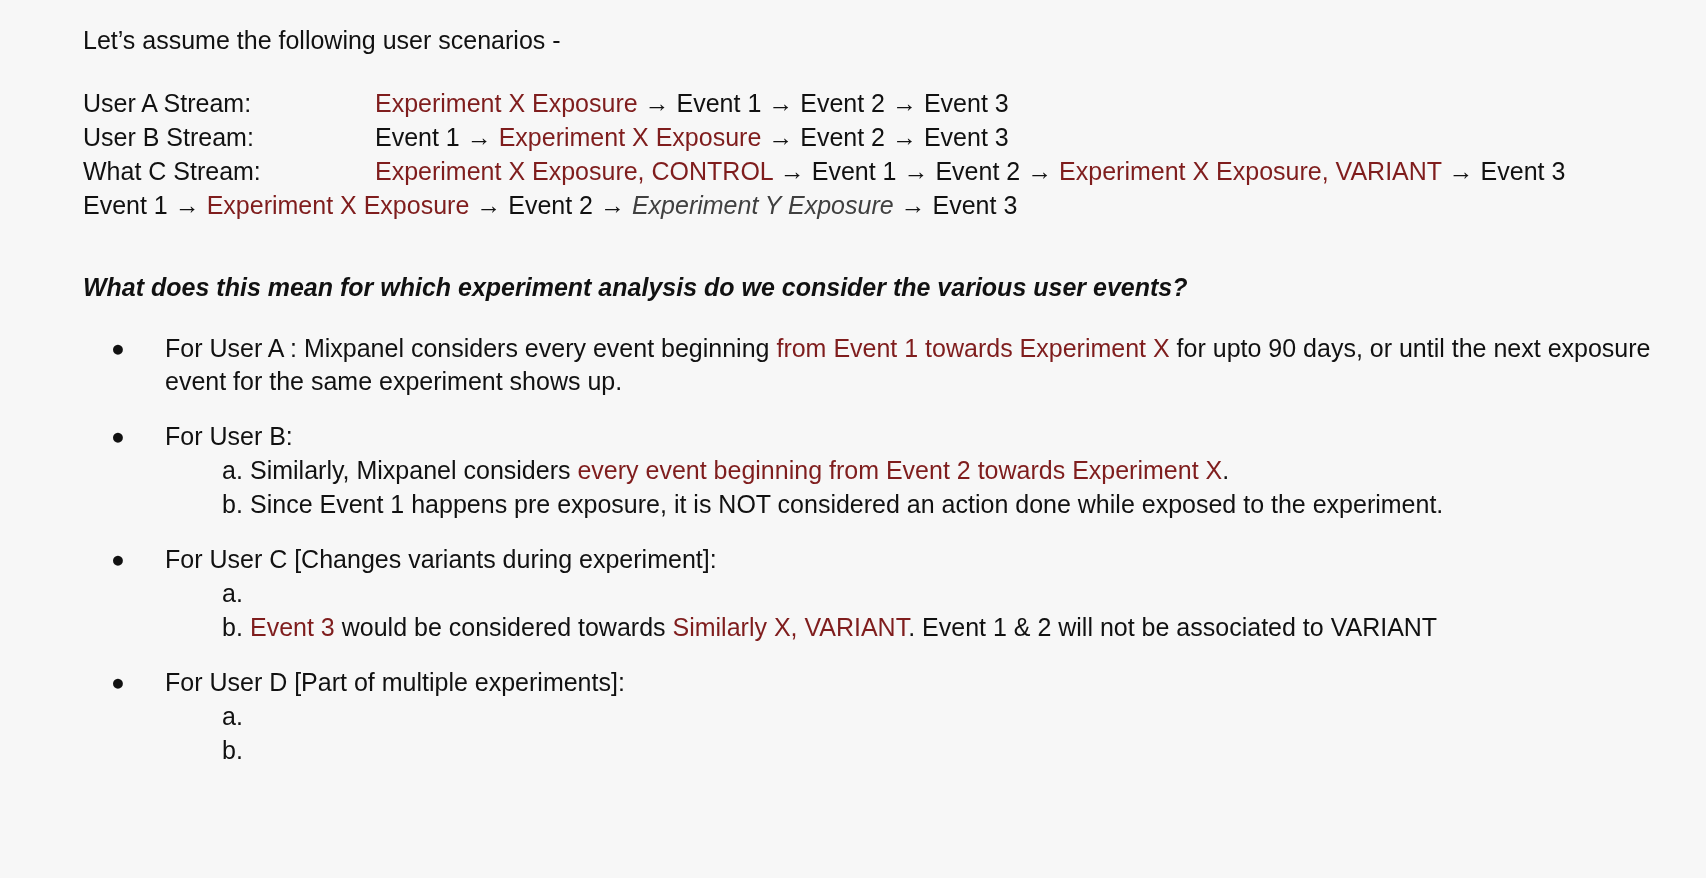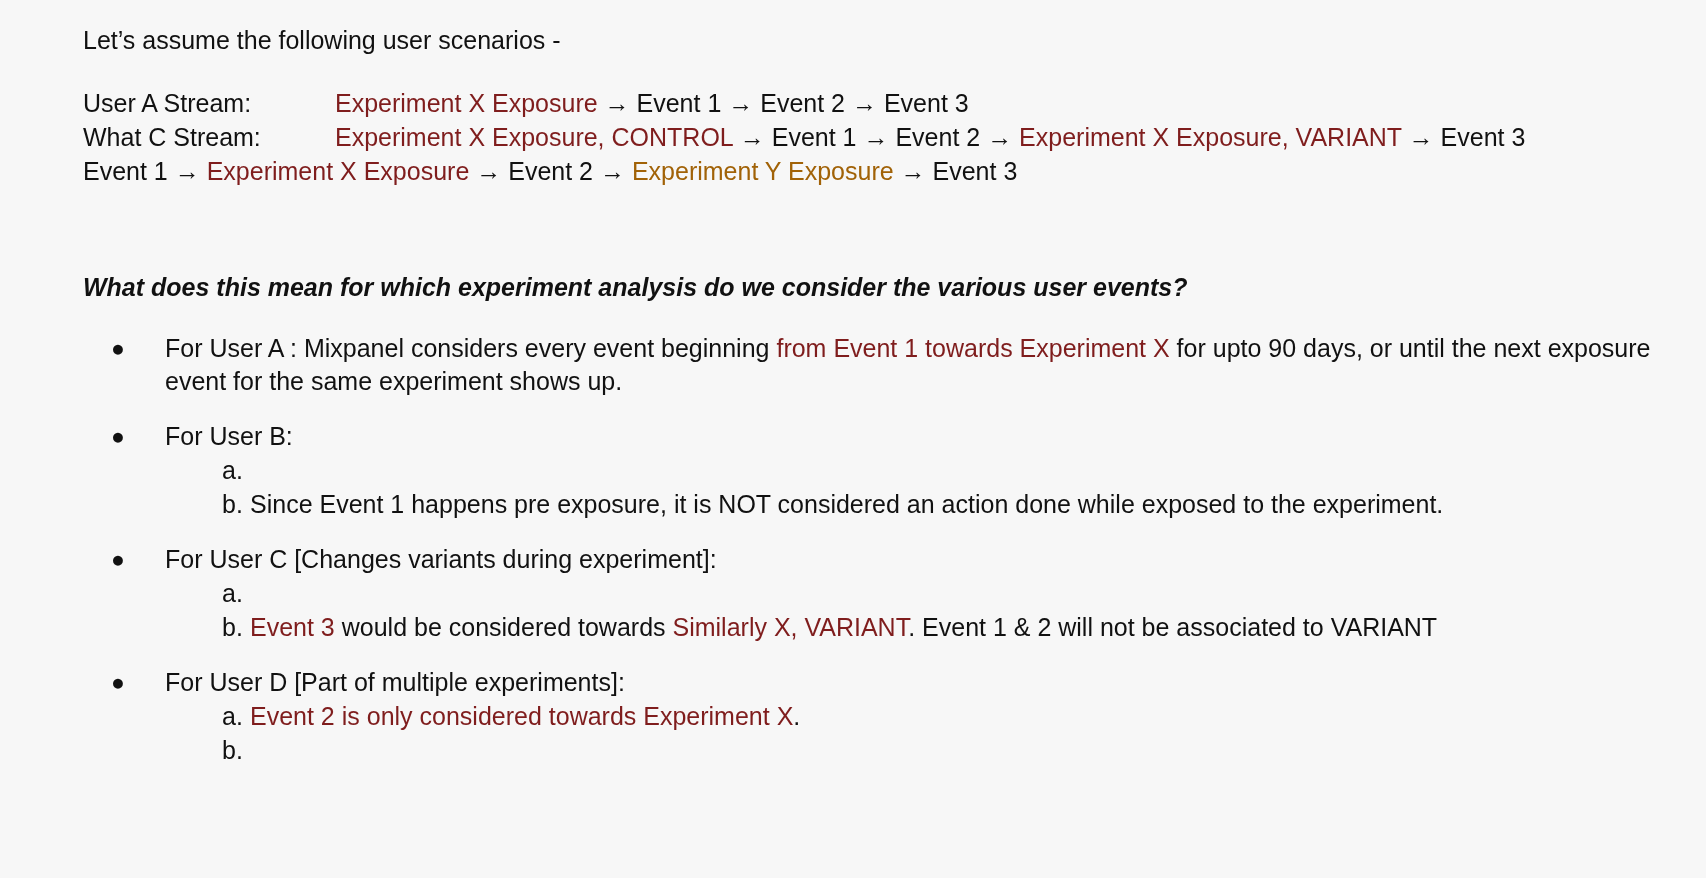--- a/index.html
+++ b/index.html
@@ -34,20 +34,21 @@
     position: absolute;
     left: 52px;
     top: 86px;
     font-size: 25px;
     line-height: 34px;
   }
   .stream-row {
     display: flex;
     align-items: baseline;
     white-space: nowrap;
+    gap: 40px;
   }
   .stream-label {
     width: 252px;
     flex: 0 0 252px;
   }
   .stream-body {
     white-space: nowrap;
   }
   .heading {
     position: absolute;
@@ -96,34 +97,38 @@
     width: 167px;
     padding-left: 139px;
     box-sizing: border-box;
     font-size: 25px;
     line-height: 33px;
   }
   .sub-text {
     flex: 1 1 auto;
   }
   .blue { color: #7f1d1d; }
-  .magenta { color: #a16207; }
+  .magenta { color: #404040; font-style: italic; }
   .blk { color: #111111; }
 </style>
 </head>
 <body>
 
 <div class="page">
 
   <div class="intro">Let’s assume the following user scenarios -</div>
 
   <div class="streams">
       <div class="stream-row">
         <div class="stream-label">User A Stream:</div>
         <div class="stream-body"><span class="blue">Experiment X Exposure</span><span class="blk"> → </span><span class="blk">Event 1</span><span class="blk"> → </span><span class="blk">Event 2</span><span class="blk"> → </span><span class="blk">Event 3</span></div>
+      </div>
+      <div class="stream-row">
+        <div class="stream-label">User B Stream:</div>
+        <div class="stream-body"><span class="blk">Event 1</span><span class="blk"> → </span><span class="blue">Experiment X Exposure</span><span class="blk"> → </span><span class="blk">Event 2</span><span class="blk"> → </span><span class="blk">Event 3</span></div>
       </div>
       <div class="stream-row">
         <div class="stream-label">What C Stream:</div>
         <div class="stream-body"><span class="blue">Experiment X Exposure, CONTROL</span><span class="blk"> → </span><span class="blk">Event 1</span><span class="blk"> → </span><span class="blk">Event 2</span><span class="blk"> → </span><span class="blue">Experiment X Exposure, VARIANT</span><span class="blk"> → </span><span class="blk">Event 3</span></div>
       </div>
       <div class="stream-row">
         <div class="stream-body"><span class="blk">Event 1</span><span class="blk"> → </span><span class="blue">Experiment X Exposure</span><span class="blk"> → </span><span class="blk">Event 2</span><span class="blk"> → </span><span class="magenta">Experiment Y Exposure</span><span class="blk"> → </span><span class="blk">Event 3</span></div>
       </div>
     </div>
 
@@ -136,20 +141,21 @@
           <div class="bullet-text"><span class="blk">For User A : Mixpanel considers every event beginning </span><span class="blue">from Event 1 towards Experiment X</span><span class="blk"> for upto 90 days, or until the next exposure event for the same experiment shows up.</span></div>
         </div>
       </div>
       <div class="bullet-block">
         <div class="bullet-row">
           <div class="bullet-marker">●</div>
           <div class="bullet-text"><span class="blk">For User B:</span></div>
         </div>
         <div class="sub-row">
           <div class="sub-marker">a.</div>
+          <div class="sub-text"><span class="blk">Similarly, Mixpanel considers </span><span class="blue">every event beginning from Event 2 towards Experiment X</span><span class="blk">.</span></div>
         </div>
         <div class="sub-row">
           <div class="sub-marker">b.</div>
           <div class="sub-text"><span class="blk">Since Event 1 happens pre exposure, it is NOT considered an action done while exposed to the experiment.</span></div>
         </div>
       </div>
       <div class="bullet-block">
         <div class="bullet-row">
           <div class="bullet-marker">●</div>
           <div class="bullet-text"><span class="blk">For User C [Changes variants during experiment]:</span></div>
@@ -162,21 +168,20 @@
           <div class="sub-text"><span class="blue">Event 3</span><span class="blk"> would be considered towards </span><span class="blue">Similarly X, VARIANT</span><span class="blk">. Event 1 &amp; 2 will not be associated to VARIANT</span></div>
         </div>
       </div>
       <div class="bullet-block">
         <div class="bullet-row">
           <div class="bullet-marker">●</div>
           <div class="bullet-text"><span class="blk">For User D [Part of multiple experiments]:</span></div>
         </div>
         <div class="sub-row">
           <div class="sub-marker">a.</div>
-          <div class="sub-text"><span class="blue">Event 2 is only considered towards Experiment X</span><span class="blk">.</span></div>
         </div>
         <div class="sub-row">
           <div class="sub-marker">b.</div>
         </div>
       </div>
     </div>
 
 </div>
 
 </body></html>

